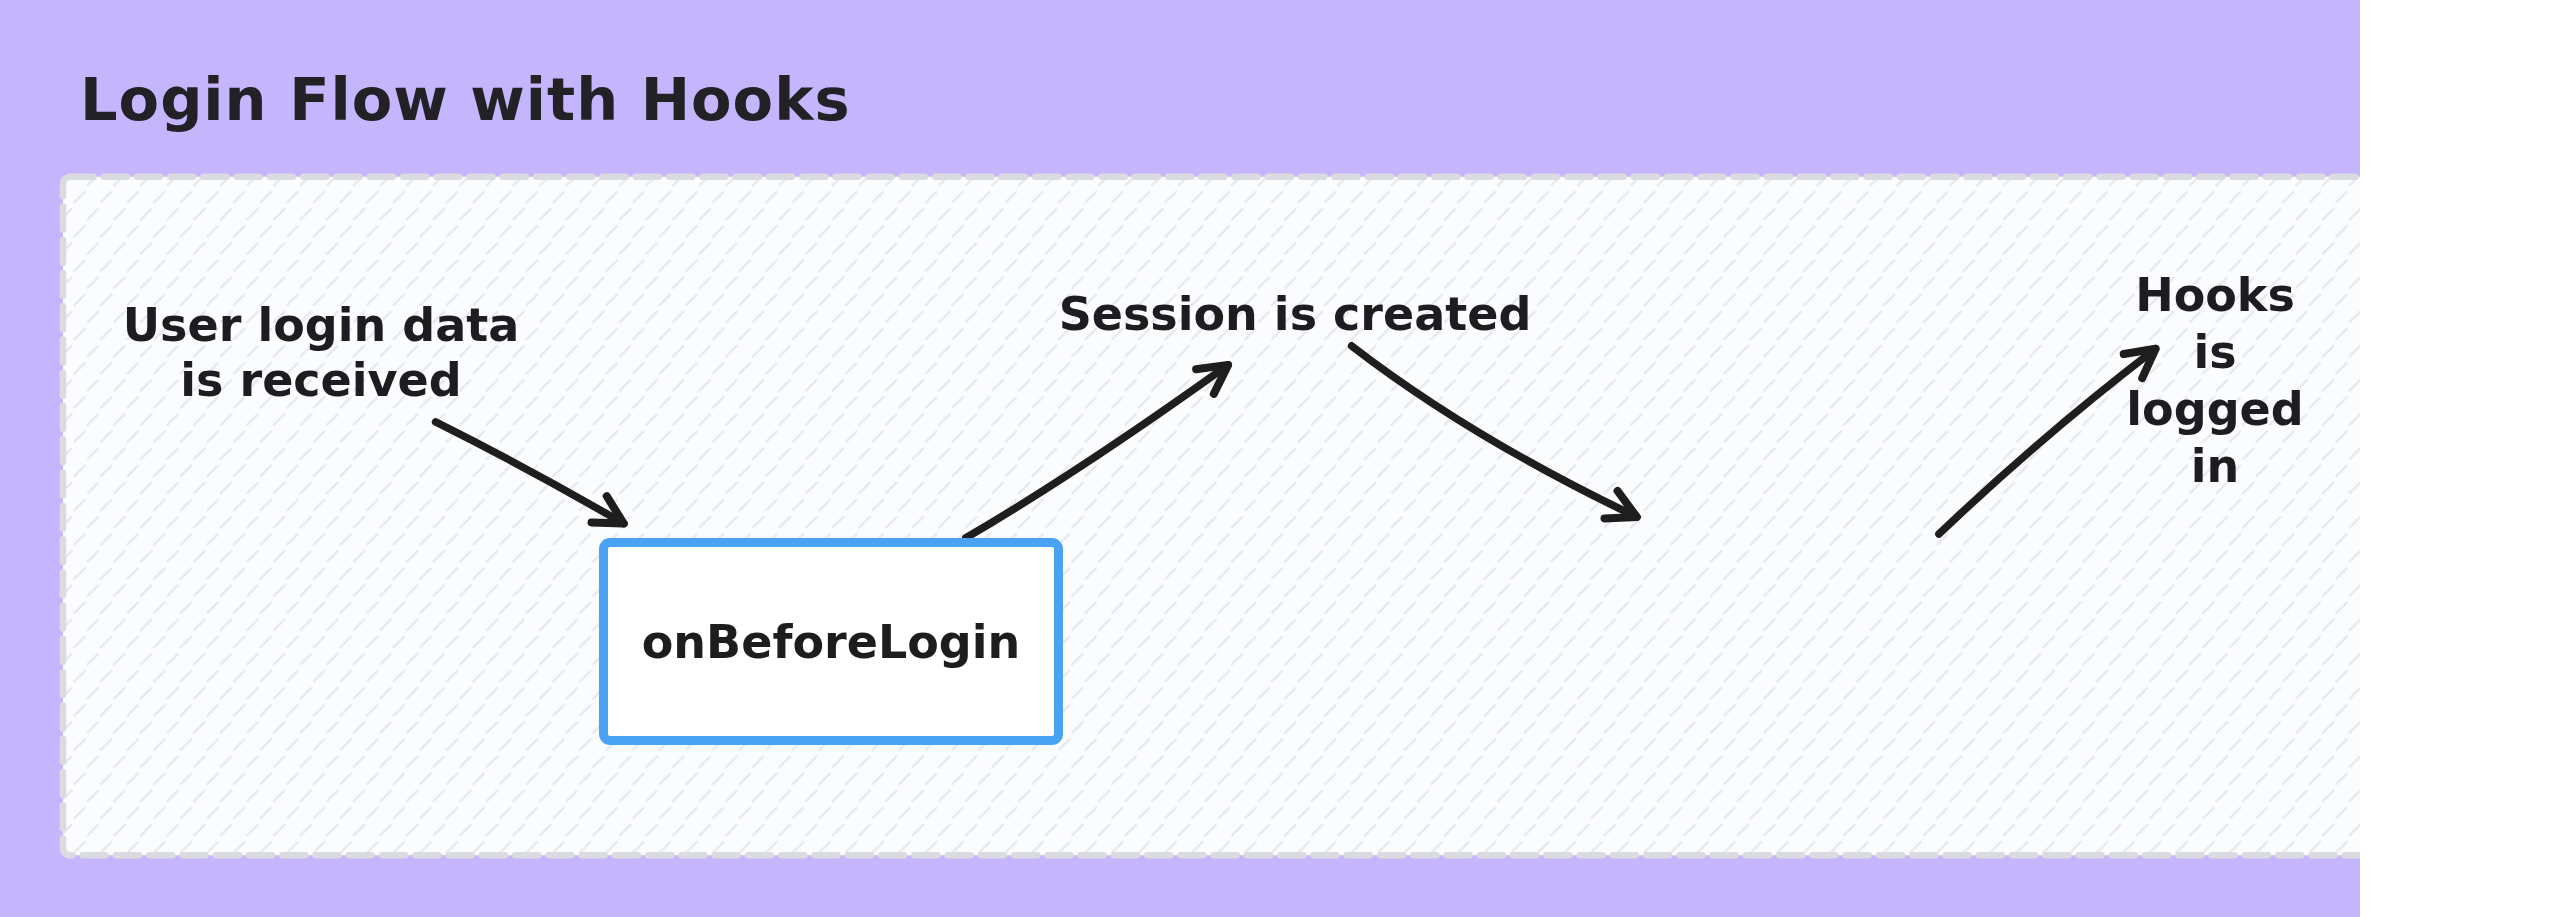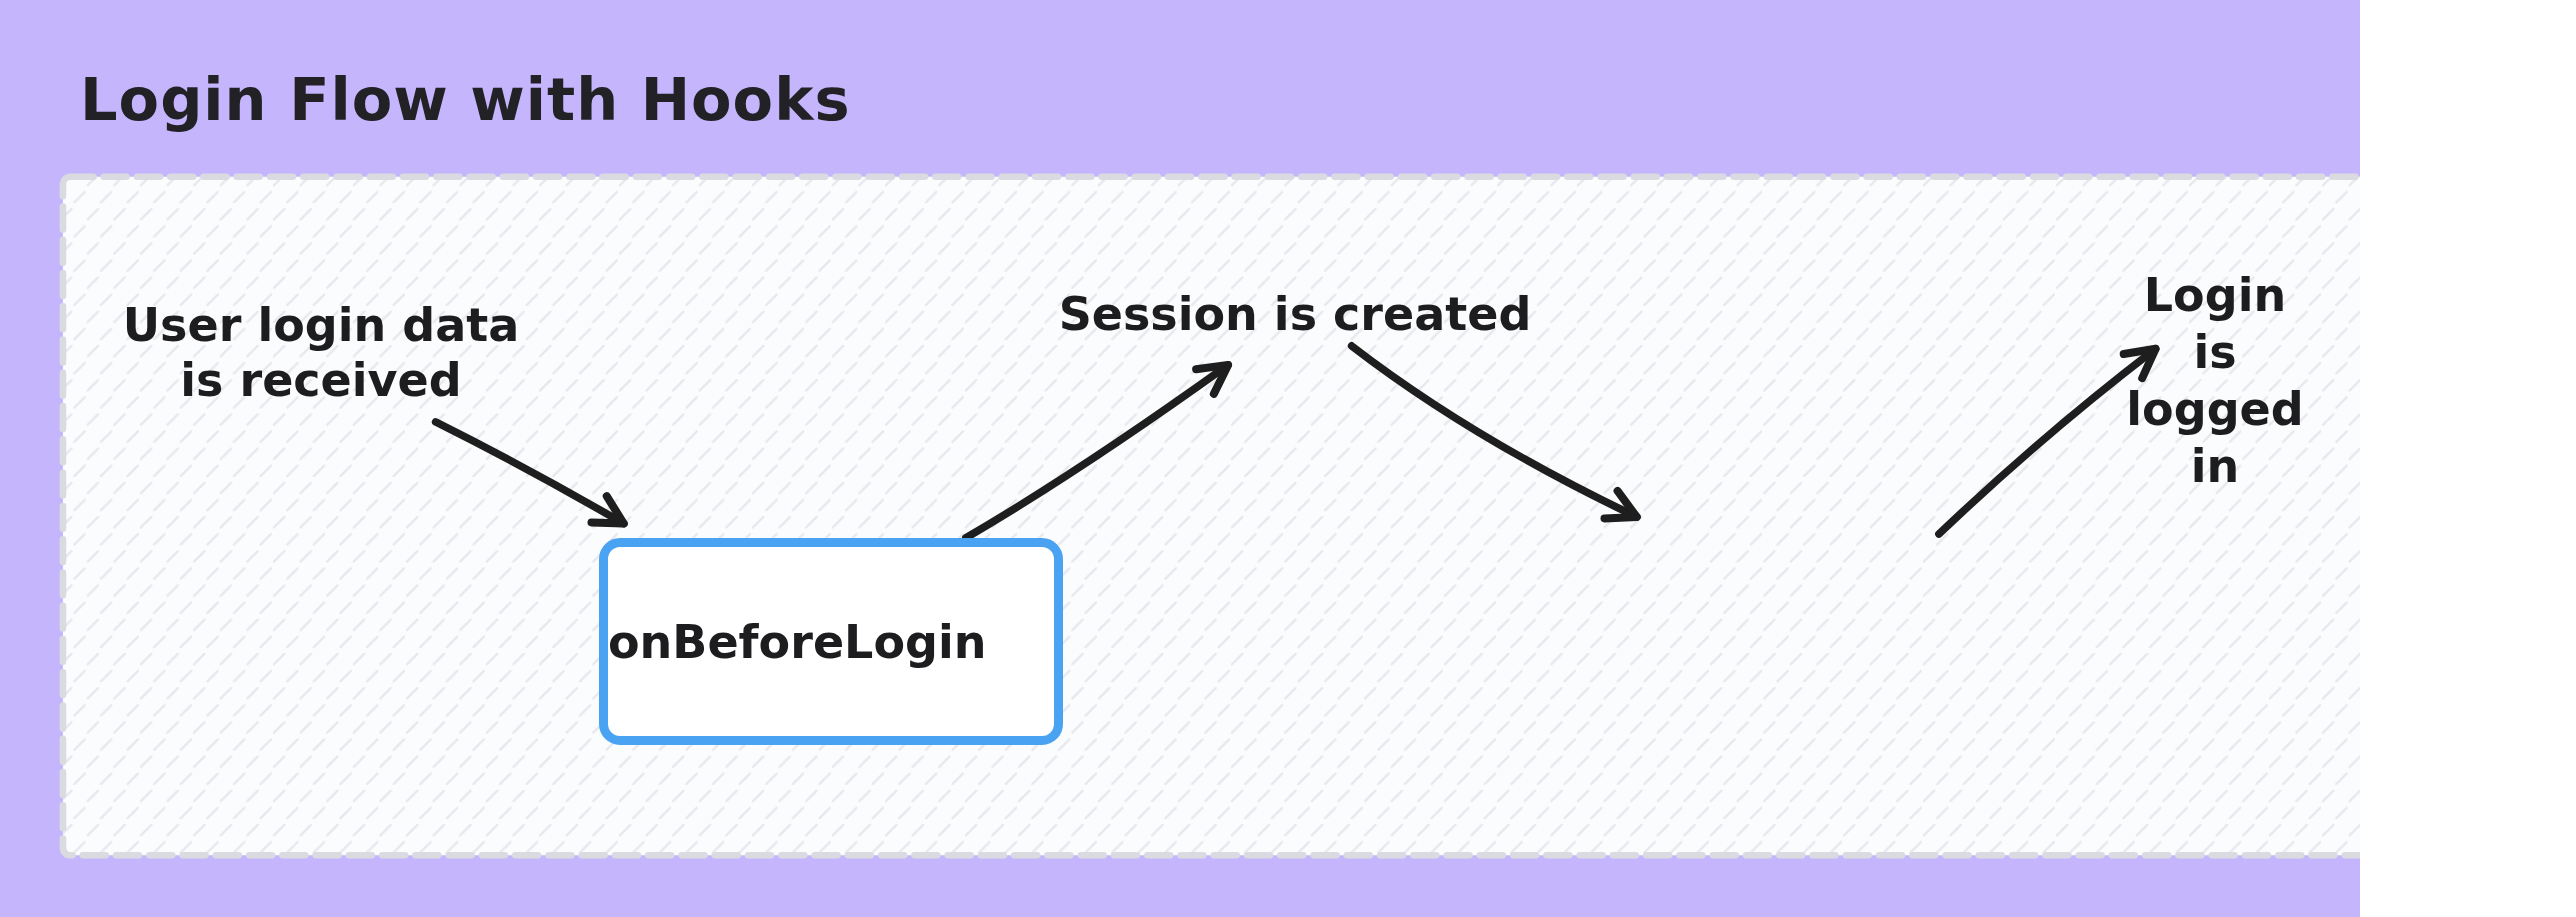--- a/index.html
+++ b/index.html
@@ -45,24 +45,24 @@
     text-align: center;
     white-space: pre-line;
     transform: translateX(-50%);
     color: #1d1d20;
   }
   .node {
     position: absolute;
     box-sizing: border-box;
     background: #ffffff;
     border: 9.5px solid #4aa3f2;
-    border-radius: 21px;
+    border-radius: 11px;
     display: flex;
     align-items: center;
-    justify-content: flex-start;
+    justify-content: center;
   }
   .node-label {
     font-size: 46px;
     font-weight: 700;
     white-space: nowrap;
   }
   .arrows {
     position: absolute;
     left: 0;
     top: 0;
@@ -106,20 +106,20 @@
     </defs>
     <path class="arrow-shaft" d="M 458 444 Q 556 493 656 551" marker-end="url(#ah)"></path>
     <path class="arrow-shaft" d="M 1016 566 Q 1136 496 1292 384" marker-end="url(#ah)"></path>
     <path class="arrow-shaft" d="M 1422 364 Q 1548 461 1722 544" marker-end="url(#ah)"></path>
     <path class="arrow-shaft" d="M 2040 562 Q 2148 459 2268 367" marker-end="url(#ah)"></path>
   </svg>
 
   <div class="annotation" style="left:1295px; top:286px;">Session is created</div>
   <div class="annotation" style="left:321px; top:298px; line-height:55px;">User login data
 is received</div>
-  <div class="annotation" style="left:2215px; top:267px;">Login is logged in</div>
+  <div class="annotation" style="left:2215px; top:267px;">Hooks is logged in</div>
 
   <div class="node" style="left:599px; top:538px; width:464px; height:207px;">
     <span class="node-label">onBeforeLogin</span>
   </div>
 
 </div>
 
 
 </body></html>

